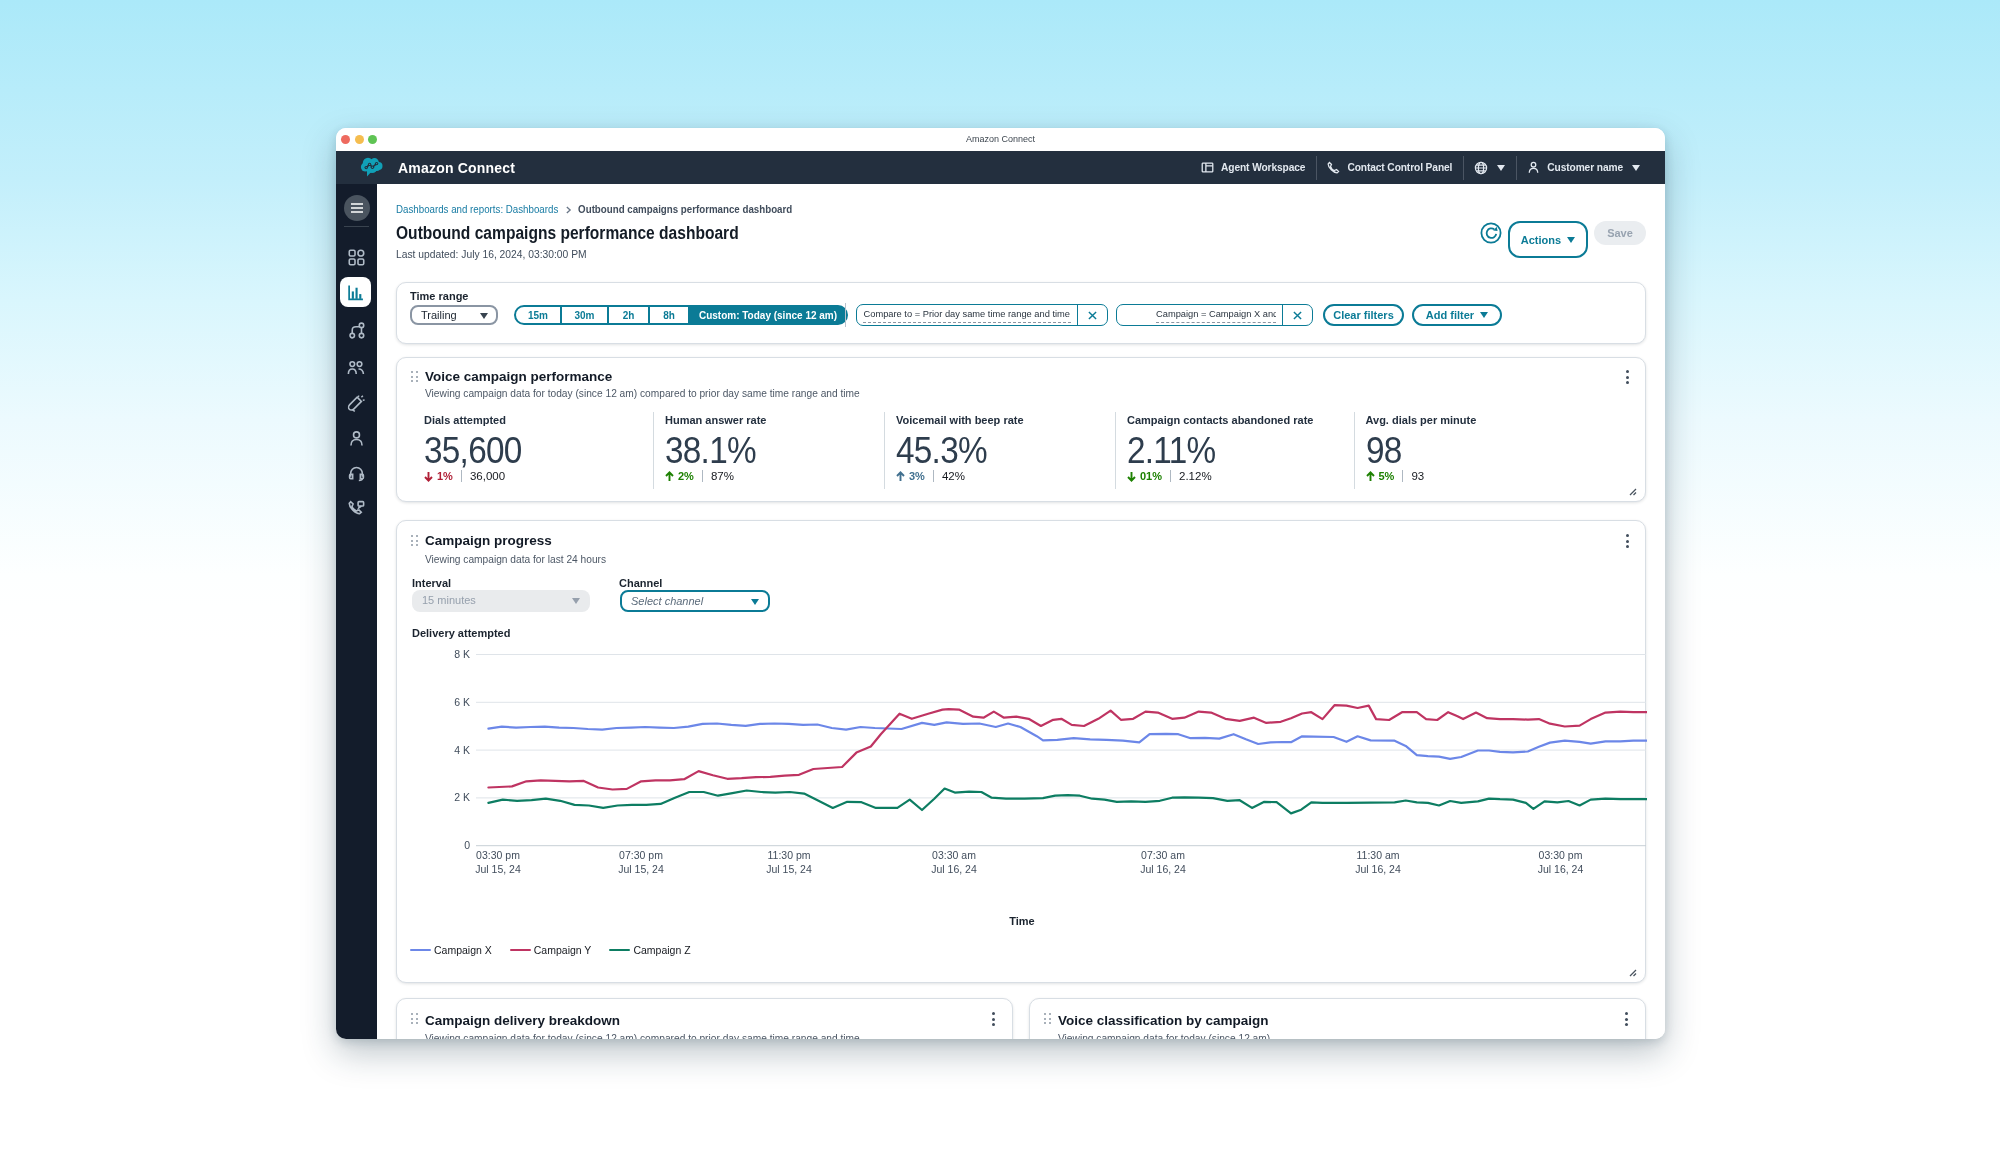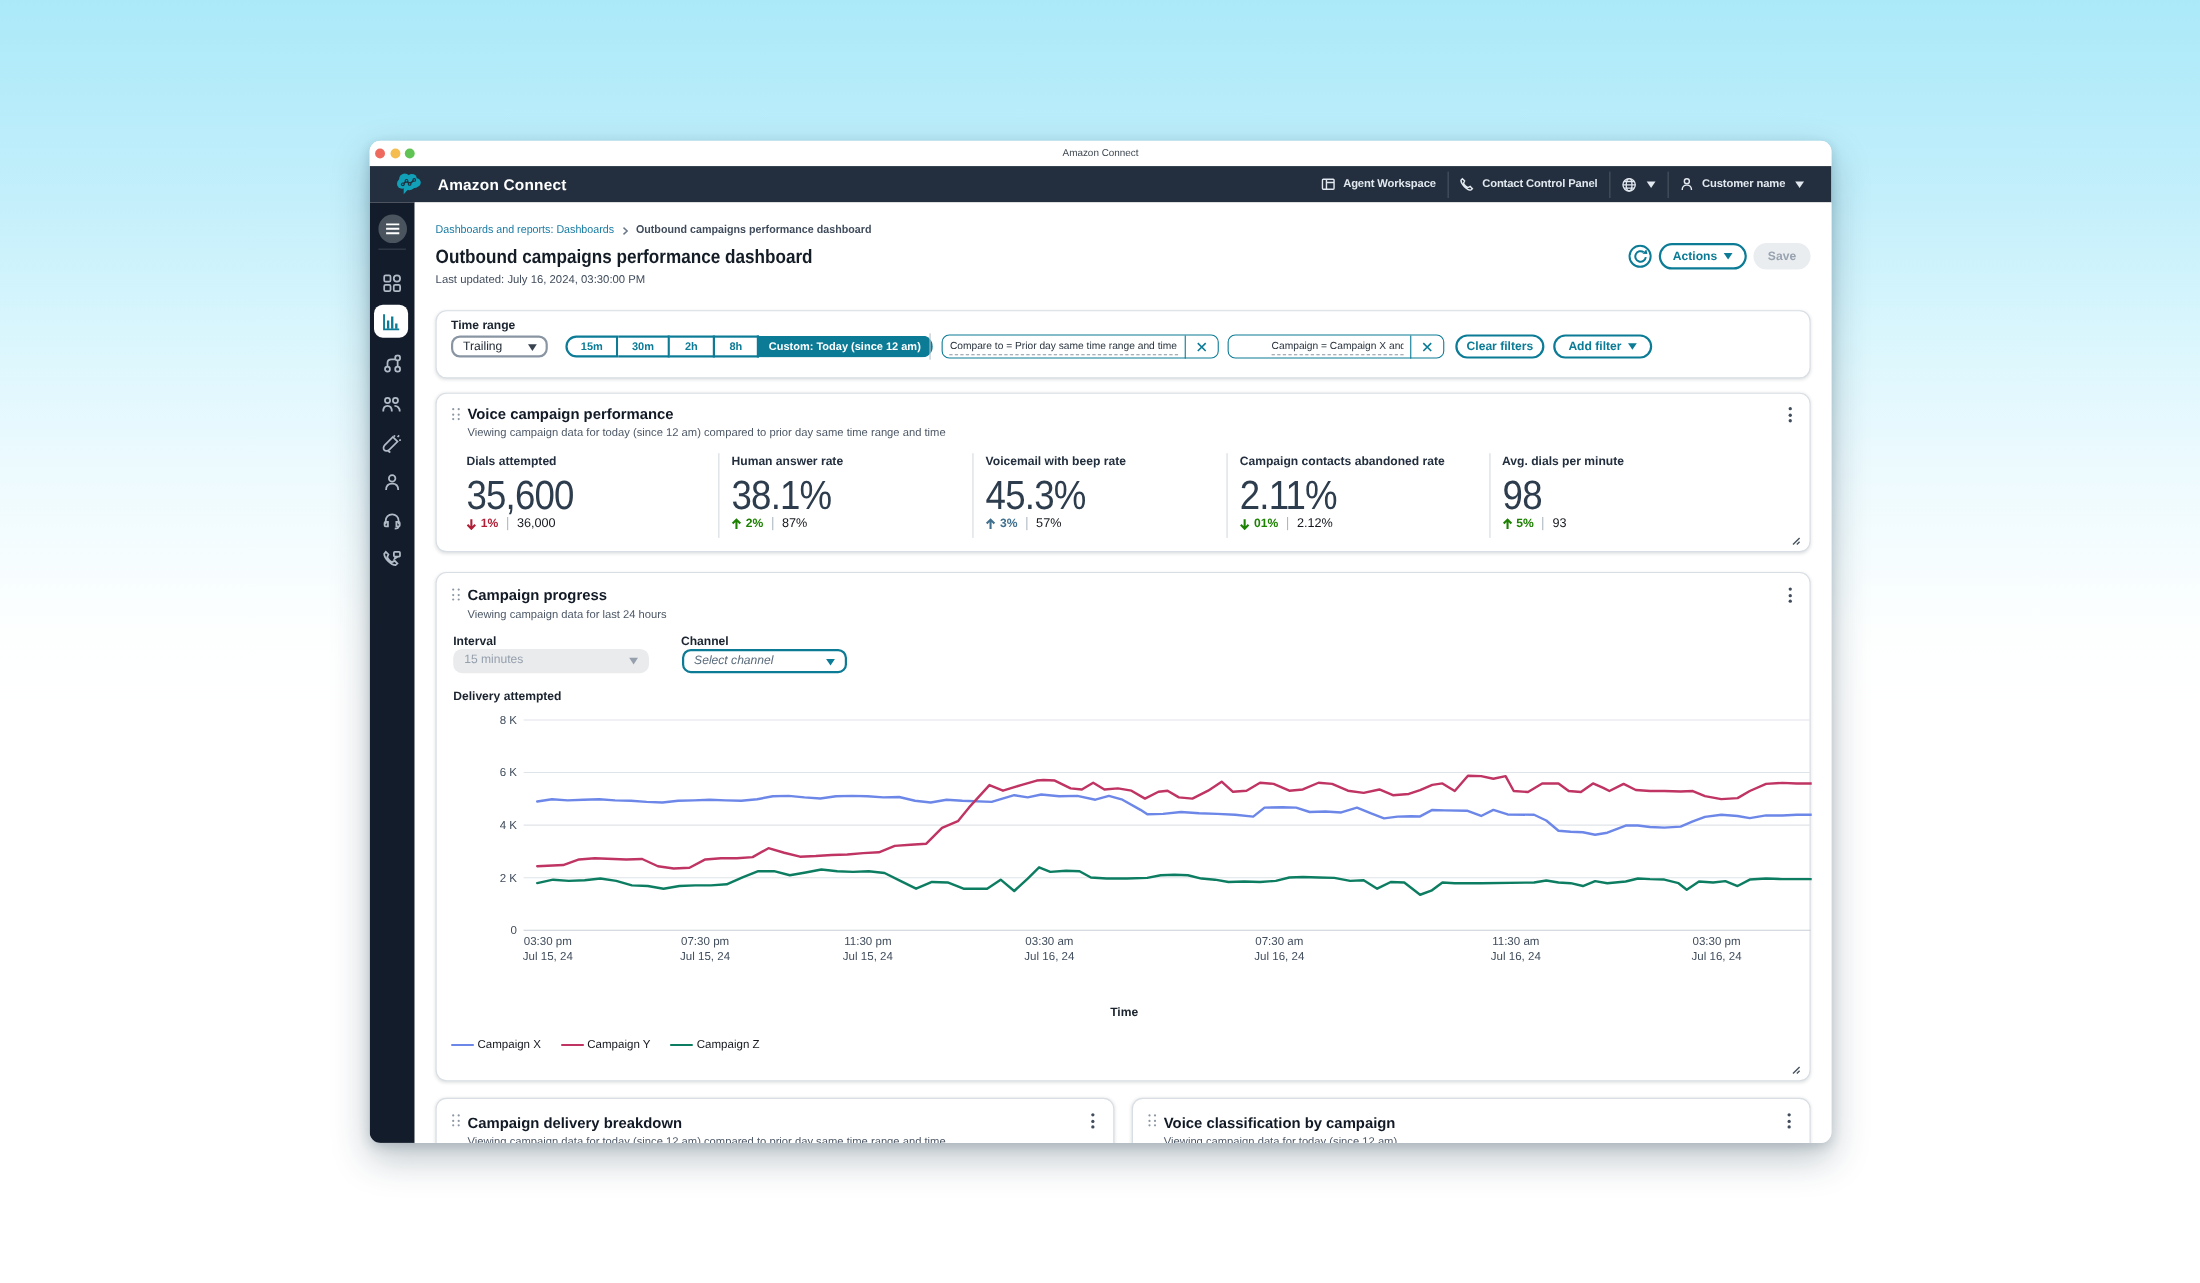--- a/index.html
+++ b/index.html
@@ -189,21 +189,21 @@
         <span style="color:#414d5c;font-weight:bold;">Outbound campaigns performance dashboard</span>
       </div>
       <div style="position:absolute;left:19px;top:39px;font-size:17.5px;font-weight:bold;color:#141c26;transform:scaleX(.89);transform-origin:0 0;white-space:nowrap;">Outbound campaigns performance dashboard</div>
       <div style="position:absolute;left:19px;top:64.5px;font-size:10.3px;color:#414d5c;">Last updated: July 16, 2024, 03:30:00 PM</div>
 
       <svg width="22" height="22" viewBox="0 0 22 22" style="position:absolute;left:1103px;top:38px;">
         <circle cx="11" cy="11" r="9.6" fill="none" stroke="#0b7b96" stroke-width="1.8"></circle>
         <path d="M14.2 7.2 A4.8 4.8 0 1 0 16.2 11.8" fill="none" stroke="#0b7b96" stroke-width="1.8"></path>
         <path d="M13.2 8.6 L17.6 9.0 L16.7 4.7 Z" fill="#0b7b96"></path>
       </svg>
-      <div class="tealbtn" style="left:1131px;top:37px;width:80px;height:24px;">Actions&nbsp;&nbsp;<span class="caret" style="border-top-width:6.5px;"></span></div>
+      <div class="tealbtn" style="left:1131px;top:37px;width:80px;height:37px;">Actions&nbsp;&nbsp;<span class="caret" style="border-top-width:6.5px;"></span></div>
       <div style="position:absolute;left:1217px;top:37px;width:52px;height:24px;background:#eaedf0;border-radius:12px;color:#98a3b0;font-size:11px;font-weight:bold;display:flex;align-items:center;justify-content:center;">Save</div>
 
       <div class="card" style="left:19px;top:98px;width:1250px;height:62px;">
         <div class="lbl" style="left:13px;top:7px;">Time range</div>
         <div style="position:absolute;left:13px;top:22px;width:88px;height:20px;border:2px solid #8a95a3;border-radius:8px;background:#fff;">
           <span style="position:absolute;left:9px;top:2px;font-size:11px;color:#1a232e;">Trailing</span>
           <span class="caret" style="position:absolute;right:8px;top:6px;color:#38434f;"></span>
         </div>
         <div style="position:absolute;left:107px;top:22px;height:20px;display:flex;padding-left:10px;">
           <div style="width:48px;border:2px solid #0b7b96;border-radius:10px 0 0 10px;display:flex;align-items:center;justify-content:center;font-size:10px;font-weight:bold;color:#0b7b96;background:#fff;">15m</div>
@@ -262,21 +262,21 @@
         <div class="kpinum" style="left:730px;top:72px;">2.11%</div>
         <div class="kpinum" style="left:968.5px;top:72px;">98</div>
         <div class="delta" style="left:27px;top:112px;color:#b01f36;"><svg width="9" height="11" viewBox="0 0 9 11" style="margin-right:4px;">
               <path d="M4.5 1 V9.4 M1 6 L4.5 9.6 L8 6" fill="none" stroke="currentColor" stroke-width="1.9"></path>
             </svg>1%<span class="sep"></span><span class="prev">36,000</span></div>
         <div class="delta" style="left:268px;top:112px;color:#1d8102;"><svg width="9" height="11" viewBox="0 0 9 11" style="margin-right:4px;">
               <path d="M4.5 10 V1.6 M1 5 L4.5 1.4 L8 5" fill="none" stroke="currentColor" stroke-width="1.9"></path>
             </svg>2%<span class="sep"></span><span class="prev">87%</span></div>
         <div class="delta" style="left:499px;top:112px;color:#41708f;"><svg width="9" height="11" viewBox="0 0 9 11" style="margin-right:4px;">
               <path d="M4.5 10 V1.6 M1 5 L4.5 1.4 L8 5" fill="none" stroke="currentColor" stroke-width="1.9"></path>
-            </svg>3%<span class="sep"></span><span class="prev">57%</span></div>
+            </svg>3%<span class="sep"></span><span class="prev">42%</span></div>
         <div class="delta" style="left:730px;top:112px;color:#1d8102;"><svg width="9" height="11" viewBox="0 0 9 11" style="margin-right:4px;">
               <path d="M4.5 1 V9.4 M1 6 L4.5 9.6 L8 6" fill="none" stroke="currentColor" stroke-width="1.9"></path>
             </svg>01%<span class="sep"></span><span class="prev">2.12%</span></div>
         <div class="delta" style="left:968.5px;top:112px;color:#1d8102;"><svg width="9" height="11" viewBox="0 0 9 11" style="margin-right:4px;">
               <path d="M4.5 10 V1.6 M1 5 L4.5 1.4 L8 5" fill="none" stroke="currentColor" stroke-width="1.9"></path>
             </svg>5%<span class="sep"></span><span class="prev">93</span></div>
         <svg class="resz" width="10" height="10" viewBox="0 0 10 10" style="right:8px;bottom:5px;">
             <path d="M3 9 L9 3 M6.5 9 L9 6.5" stroke="#49545f" stroke-width="1.3" fill="none"></path>
           </svg>
       </div>

